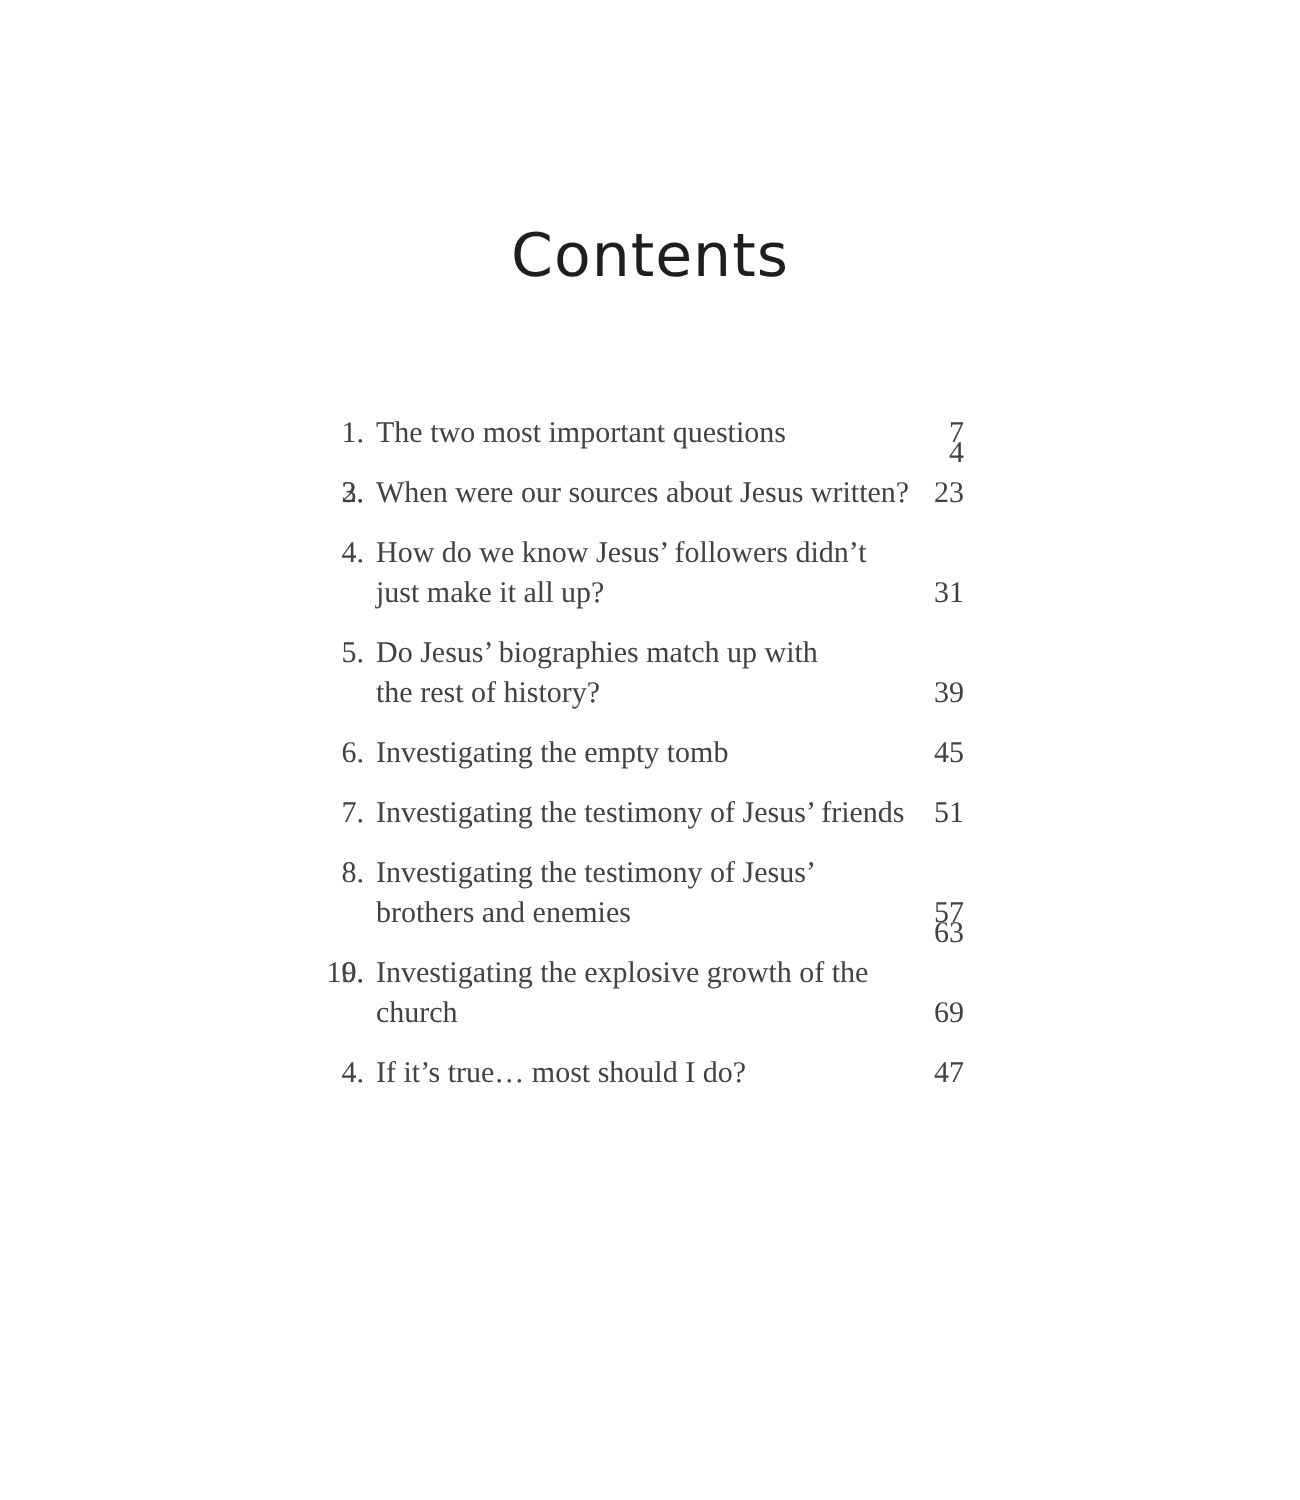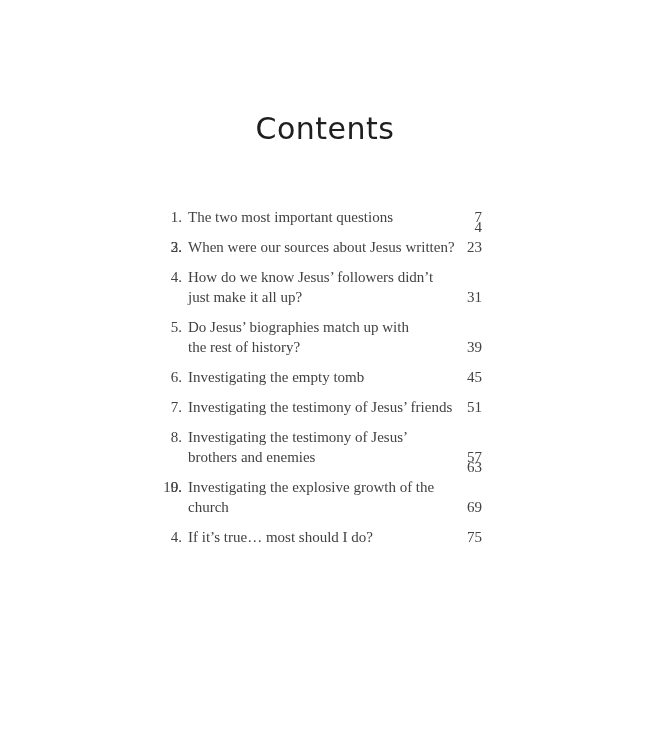--- a/index.html
+++ b/index.html
@@ -136,19 +136,19 @@
     <div class="row">
       <span class="num">10.</span>
       <span class="text">Investigating the explosive growth of the
 church</span>
       <span class="pg">69</span>
     </div>
 
     <div class="row">
       <span class="num">4.</span>
       <span class="text">If it’s true… most should I do?</span>
-      <span class="pg">75</span>
+      <span class="pg">47</span>
     </div>
 
 
 
   </div>
 </div>
 
 </body></html>

